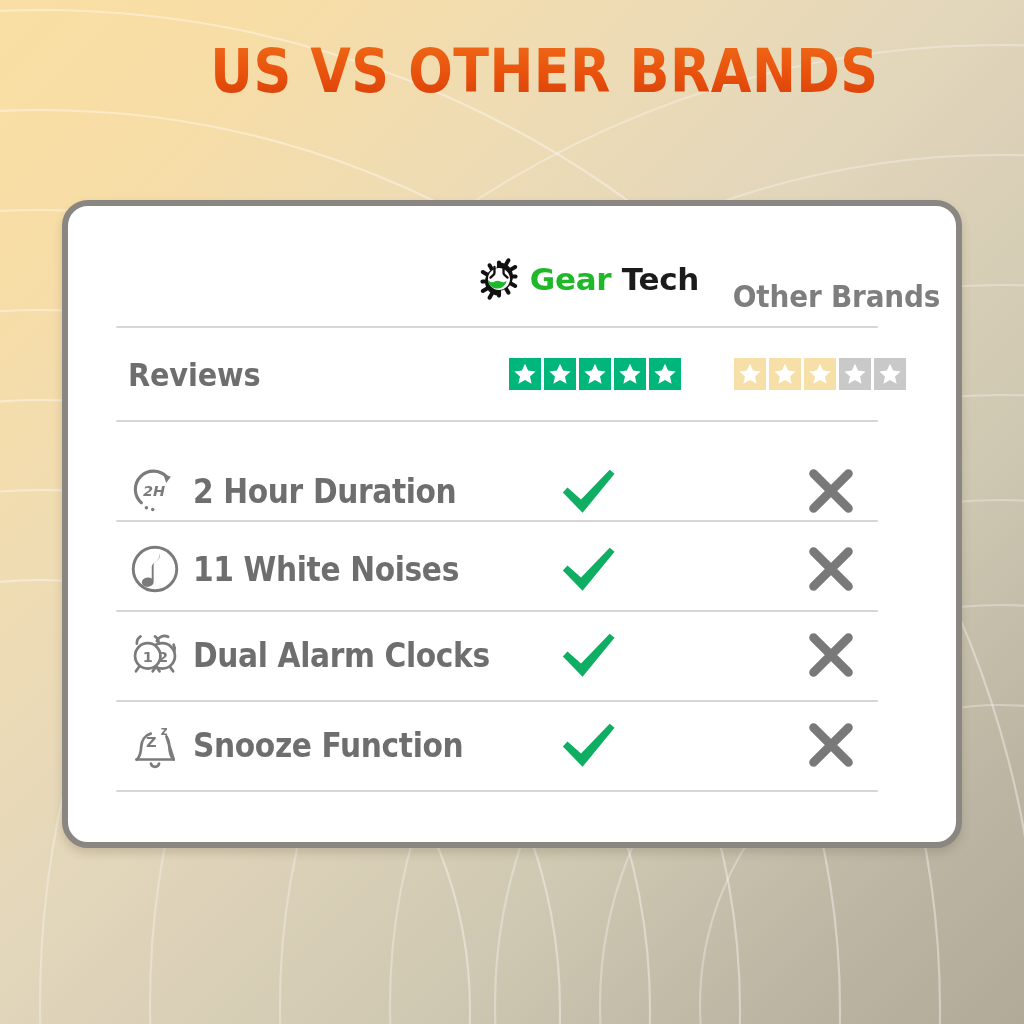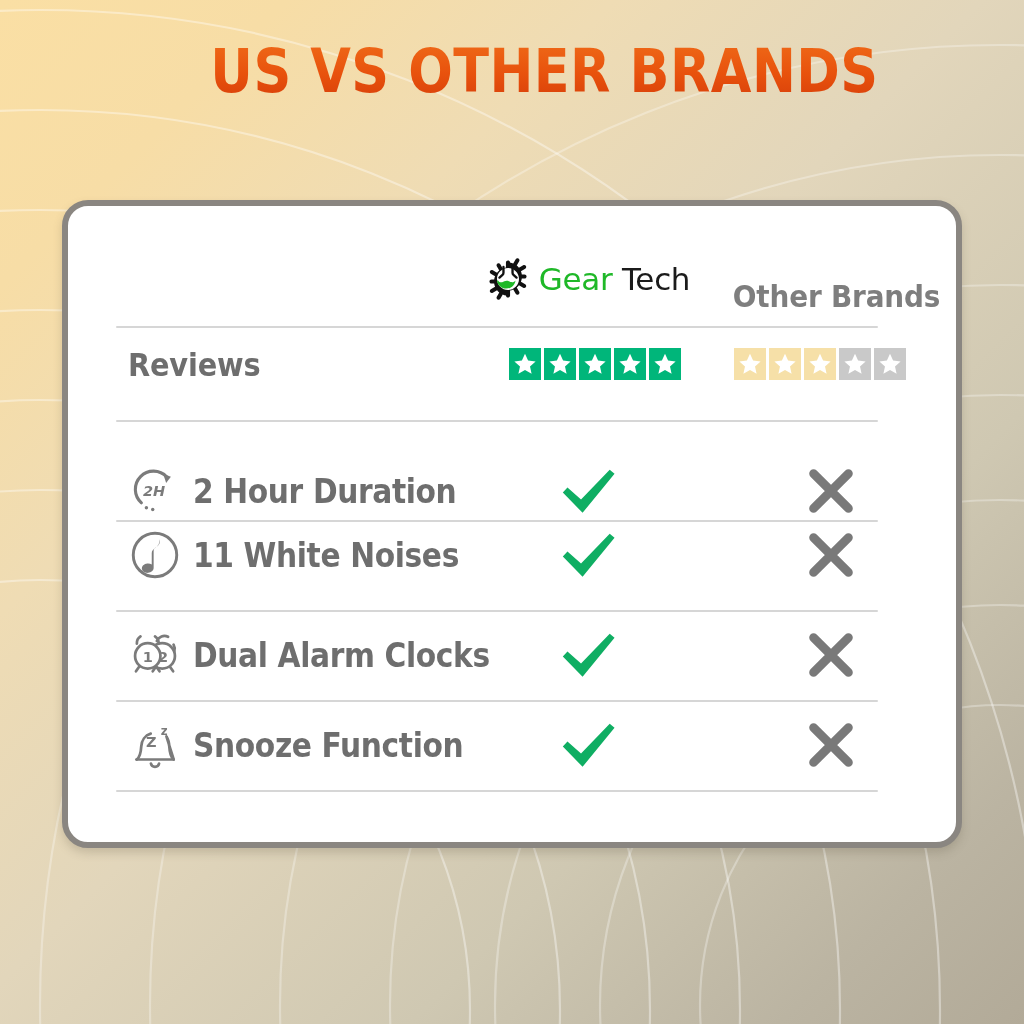--- a/index.html
+++ b/index.html
@@ -106,21 +106,21 @@
     height: 70px;
     display: flex;
     align-items: center;
     justify-content: center;
     gap: 9px;
   }
   #logo-icon { width: 44px; height: 44px; flex: none; display: block; }
   #logo-text {
     font-family: "DejaVu Sans", sans-serif;
     font-size: 31px;
-    font-weight: normal;
+    font-weight: bold;
     letter-spacing: -0.3px;
     white-space: nowrap;
   }
   #logo-text .g { color: #1fb828; }
   #logo-text .t { color: #1b1b1b; }
 
   #other-cell {
     position: absolute;
     left: 648px;
     top: 0;
@@ -134,21 +134,21 @@
     font-family: "DejaVu Sans", sans-serif;
     font-size: 30px;
     font-weight: bold;
     color: #7e7e7e;
     letter-spacing: -0.2px;
     transform: scaleX(0.93);
     white-space: nowrap;
   }
 
   
-  #reviews-row { top: 120px; height: 78px; }
+  #reviews-row { top: 130px; height: 78px; }
   #reviews-label {
     position: absolute;
     left: 60px;
     top: 20px;
     font-family: "DejaVu Sans", sans-serif;
     font-size: 32px;
     font-weight: bold;
     color: #6e6e6e;
     letter-spacing: -0.2px;
     transform: scaleX(0.9);
@@ -345,21 +345,21 @@
       </span>
       <span class="mark-theirs">
         <svg viewBox="0 0 64 64">
             <path stroke="#797979" stroke-width="9" stroke-linecap="round" d="M14 14L50 50M50 14L14 50"></path>
           </svg>
       </span>
     </div>
 
     <div class="divider" style="top:314px;"></div>
 
-    <div class="row feat-row" style="top:304px;padding-left:20px;">
+    <div class="row feat-row" style="top:318px;padding-left:20px;">
       <span class="feat-icon">
         <svg viewBox="0 0 64 64">
           <circle cx="32" cy="32" r="24" fill="none" stroke="#7b7b7b" stroke-width="3.2"></circle>
           <path fill="#7b7b7b" d="M36.6 14.5c.8 4.6-1.1 7-4 9.3-2.7 2.2-4.2 3.5-4.2 6.3v12.4c-1.3-.9-3-1.4-4.9-1.2-3.6.4-6.3 3-6 5.9.3 2.9 3.4 4.9 7 4.5 3.3-.3 5.8-2.5 6-5.1V27.6c0-2 1-3 3-4.5 3.1-2.3 4.7-4.6 3.1-8.6z"></path>
         </svg>
       </span>
       <span class="feat-label">11 White Noises</span>
       <span class="mark-ours">
         <svg viewBox="0 0 64 64">
             <path fill="#0fae63" d="M6 33.5l4.8-5.2 14 12.6L54.4 10l5 4.2L26.4 54.5z"></path>

